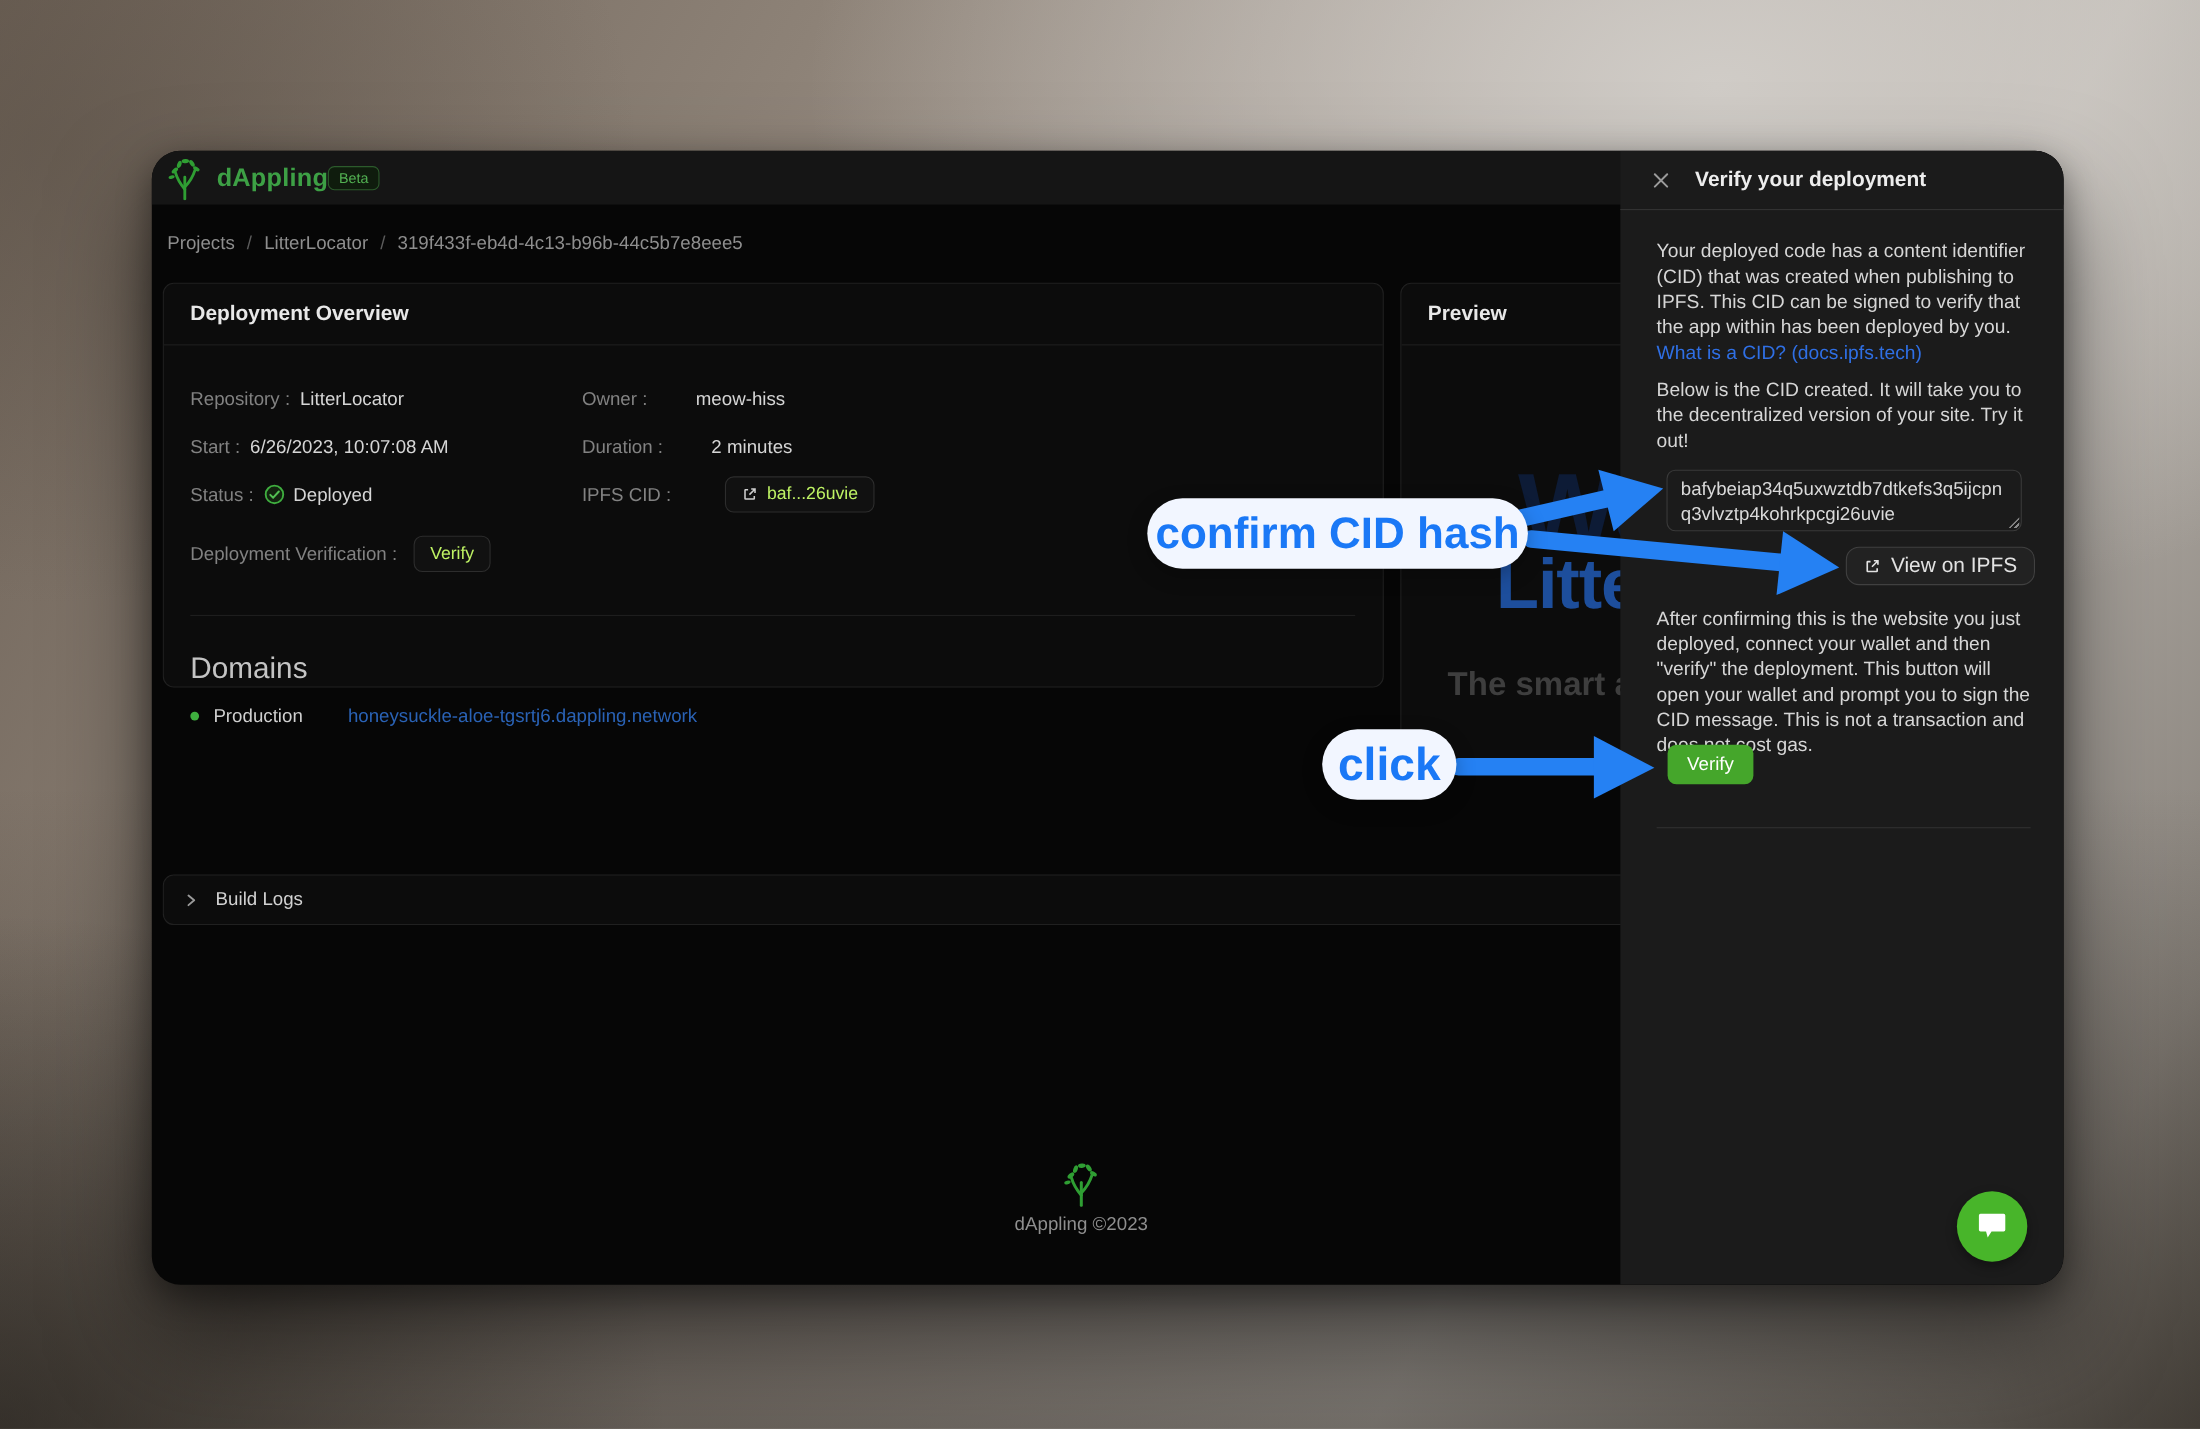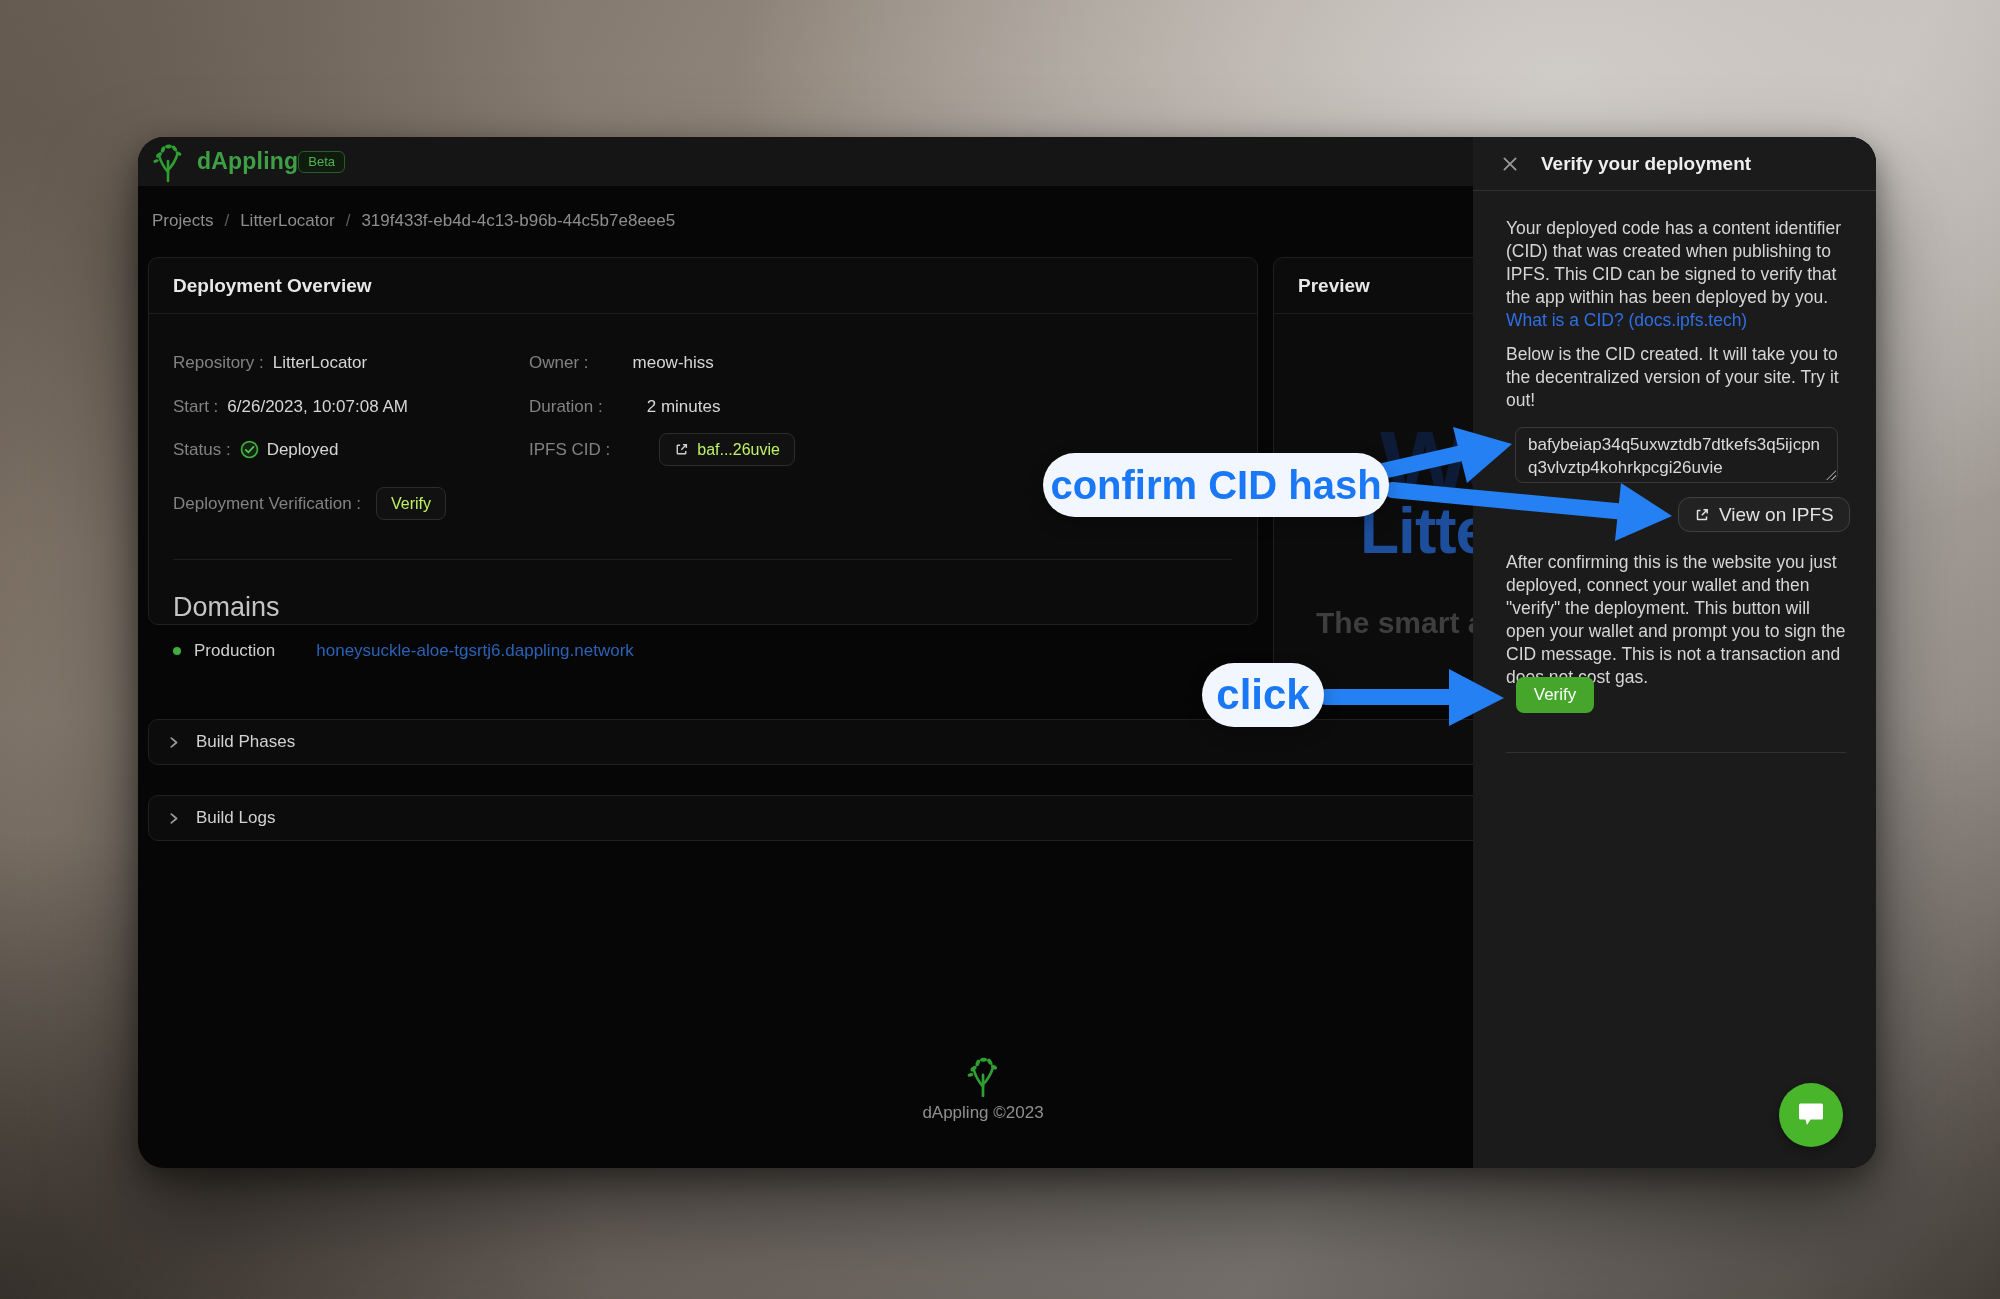--- a/index.html
+++ b/index.html
@@ -204,26 +204,20 @@
       </div>
     </div>
 
     <div class="card preview-card">
       <div class="card-header">Preview</div>
       <div class="pv-line1">We</div>
       <div class="pv-line2">Litte</div>
       <div class="pv-line3">The smart app</div>
     </div>
 
-    <div class="collapse-bar bp">
-      <svg width="13" height="13" viewBox="0 0 12 12">
-        <path d="M4 2 L8.8 6 L4 10" fill="none" stroke="#9a9a9a" stroke-width="1.6" stroke-linecap="round" stroke-linejoin="round"></path>
-      </svg>
-      <span class="bar-label">Build Phases</span>
-    </div>
     <div class="collapse-bar bl">
       <svg width="13" height="13" viewBox="0 0 12 12">
         <path d="M4 2 L8.8 6 L4 10" fill="none" stroke="#9a9a9a" stroke-width="1.6" stroke-linecap="round" stroke-linejoin="round"></path>
       </svg>
       <span class="bar-label">Build Logs</span>
     </div>
 
     <div class="footer">
       <svg width="38" height="42" viewBox="0 0 36 40" style="margin:0 auto;">
         <g stroke="#2f9e33" stroke-width="2.6" fill="none" stroke-linecap="round">

